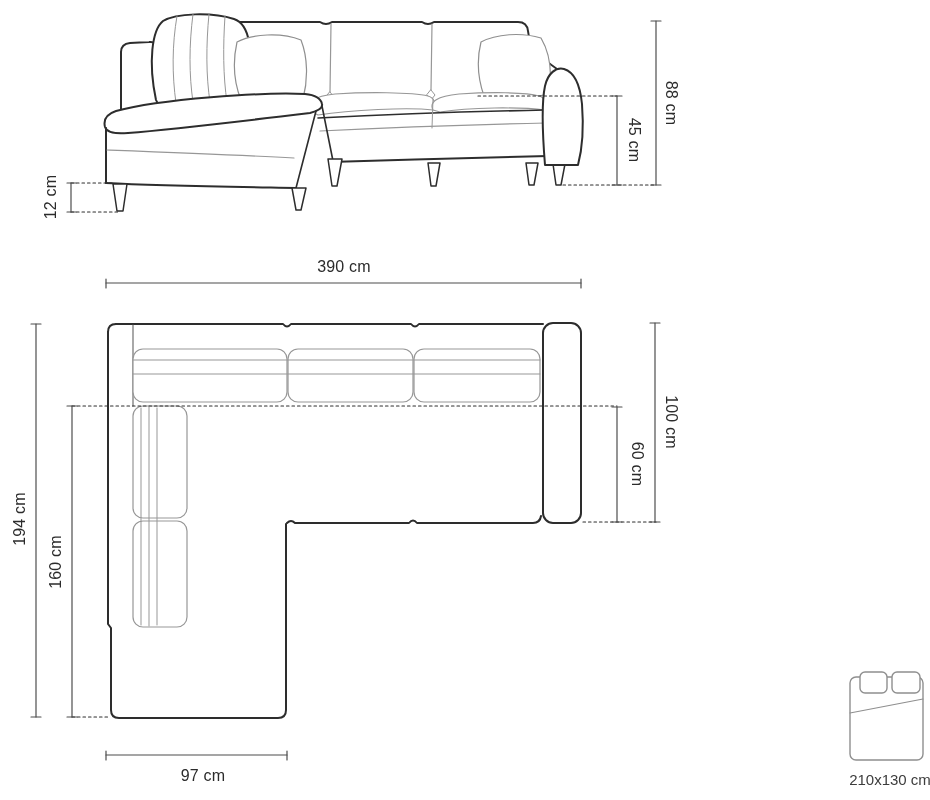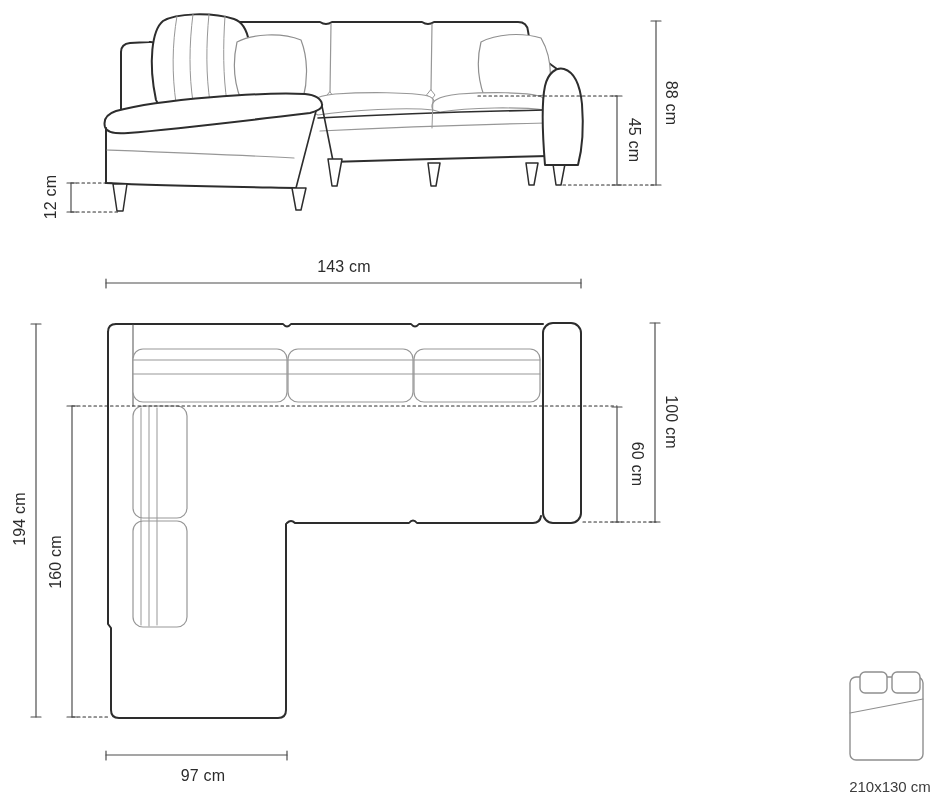--- a/index.html
+++ b/index.html
@@ -20,21 +20,20 @@
     letter-spacing:0.2px;
   }
   .dim-label.rot-ccw{transform:translate(-50%,-50%) rotate(-90deg);}
   .dim-label.rot-cw{transform:translate(-50%,-50%) rotate(90deg);}
   .bed-label{
     position:absolute;
     font-size:15px;
     color:#3c3c3c;
     white-space:nowrap;
     transform:translate(-50%,-50%);
-    margin-top:7px;
   }
 </style>
 </head>
 <body>
 
 <div id="canvas">
 
   <svg id="art" width="930" height="800" viewBox="0 0 930 800" fill="none" stroke-linecap="round" stroke-linejoin="round">
 
     <g>
@@ -175,21 +174,21 @@
       <rect x="892" y="672" width="28" height="21" rx="5"></rect>
     </g>
   </svg>
 
   <div class="dim-label rot-ccw" style="left:51px;top:197px;">12 cm</div>
 
   <div class="dim-label rot-cw" style="left:634px;top:140px;">45 cm</div>
 
   <div class="dim-label rot-cw" style="left:671px;top:103px;">88 cm</div>
 
-  <div class="dim-label" style="left:344px;top:267px;">143 cm</div>
+  <div class="dim-label" style="left:344px;top:267px;">390 cm</div>
 
   <div class="dim-label rot-ccw" style="left:20px;top:519px;">194 cm</div>
 
   <div class="dim-label rot-ccw" style="left:56px;top:562px;">160 cm</div>
 
   <div class="dim-label rot-cw" style="left:671px;top:422px;">100 cm</div>
 
   <div class="dim-label rot-cw" style="left:637px;top:464px;">60 cm</div>
 
   <div class="dim-label" style="left:196px;top:776px;margin-left:7px;">97 cm</div>

